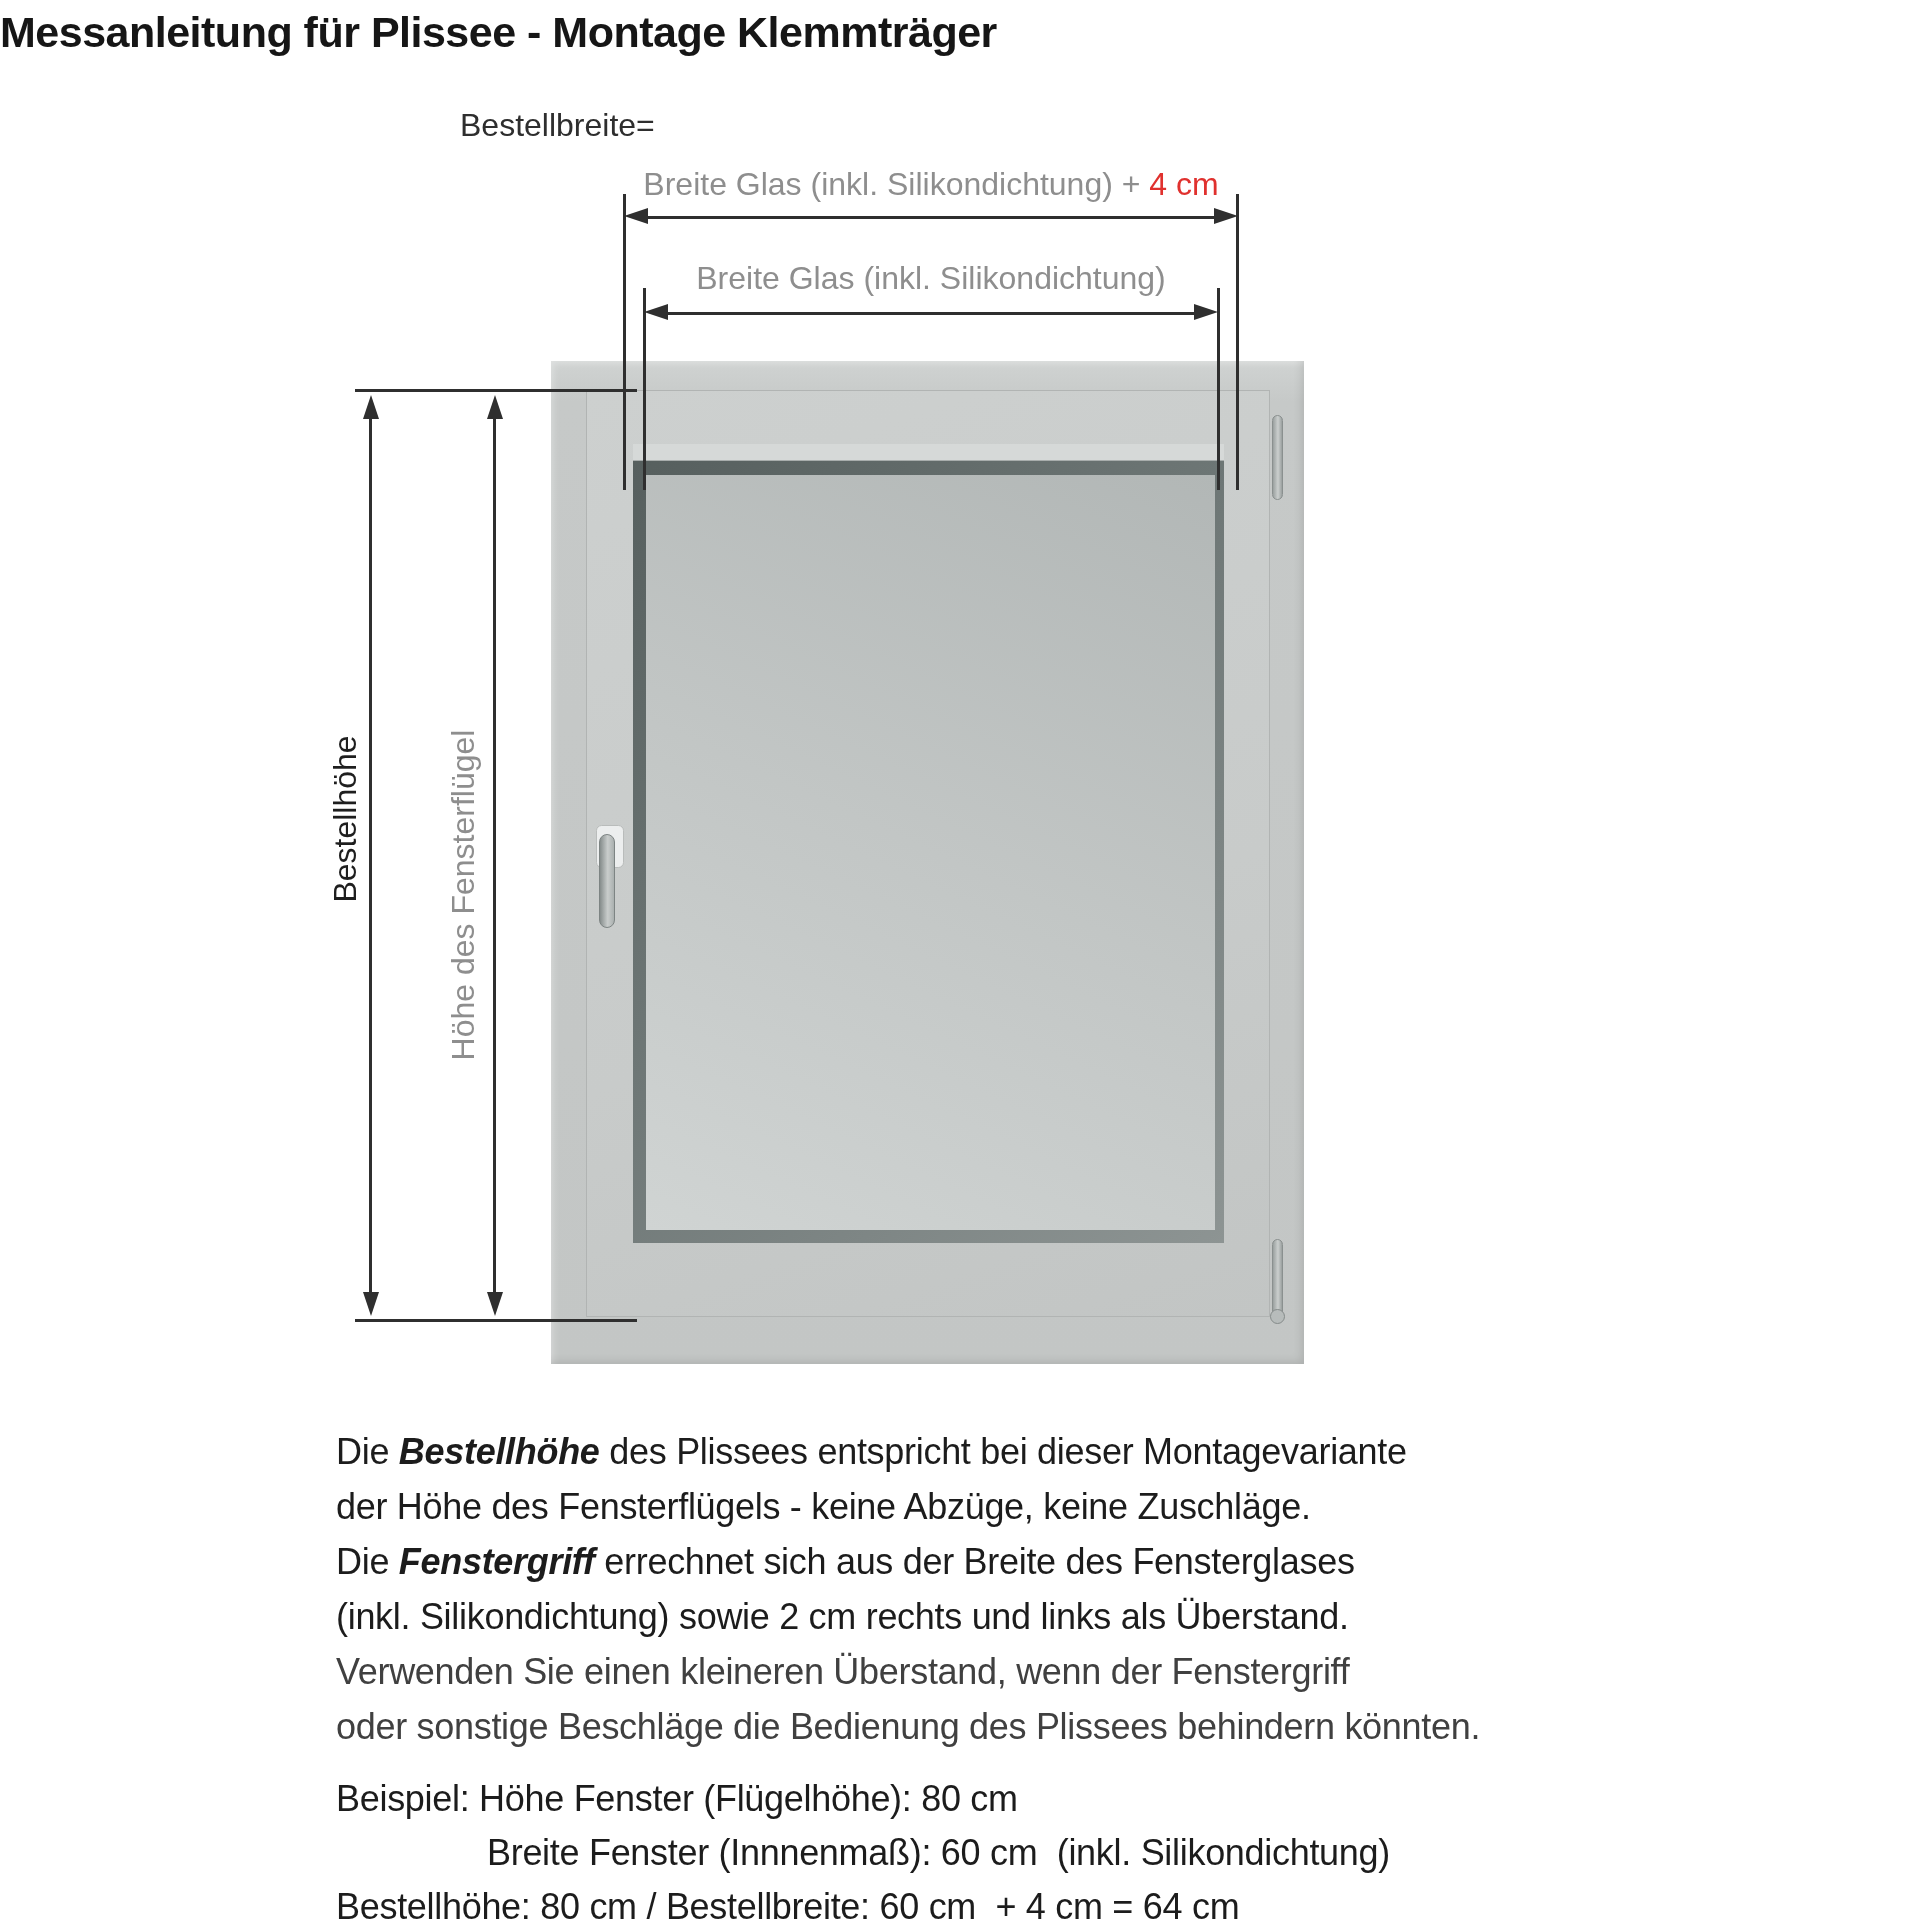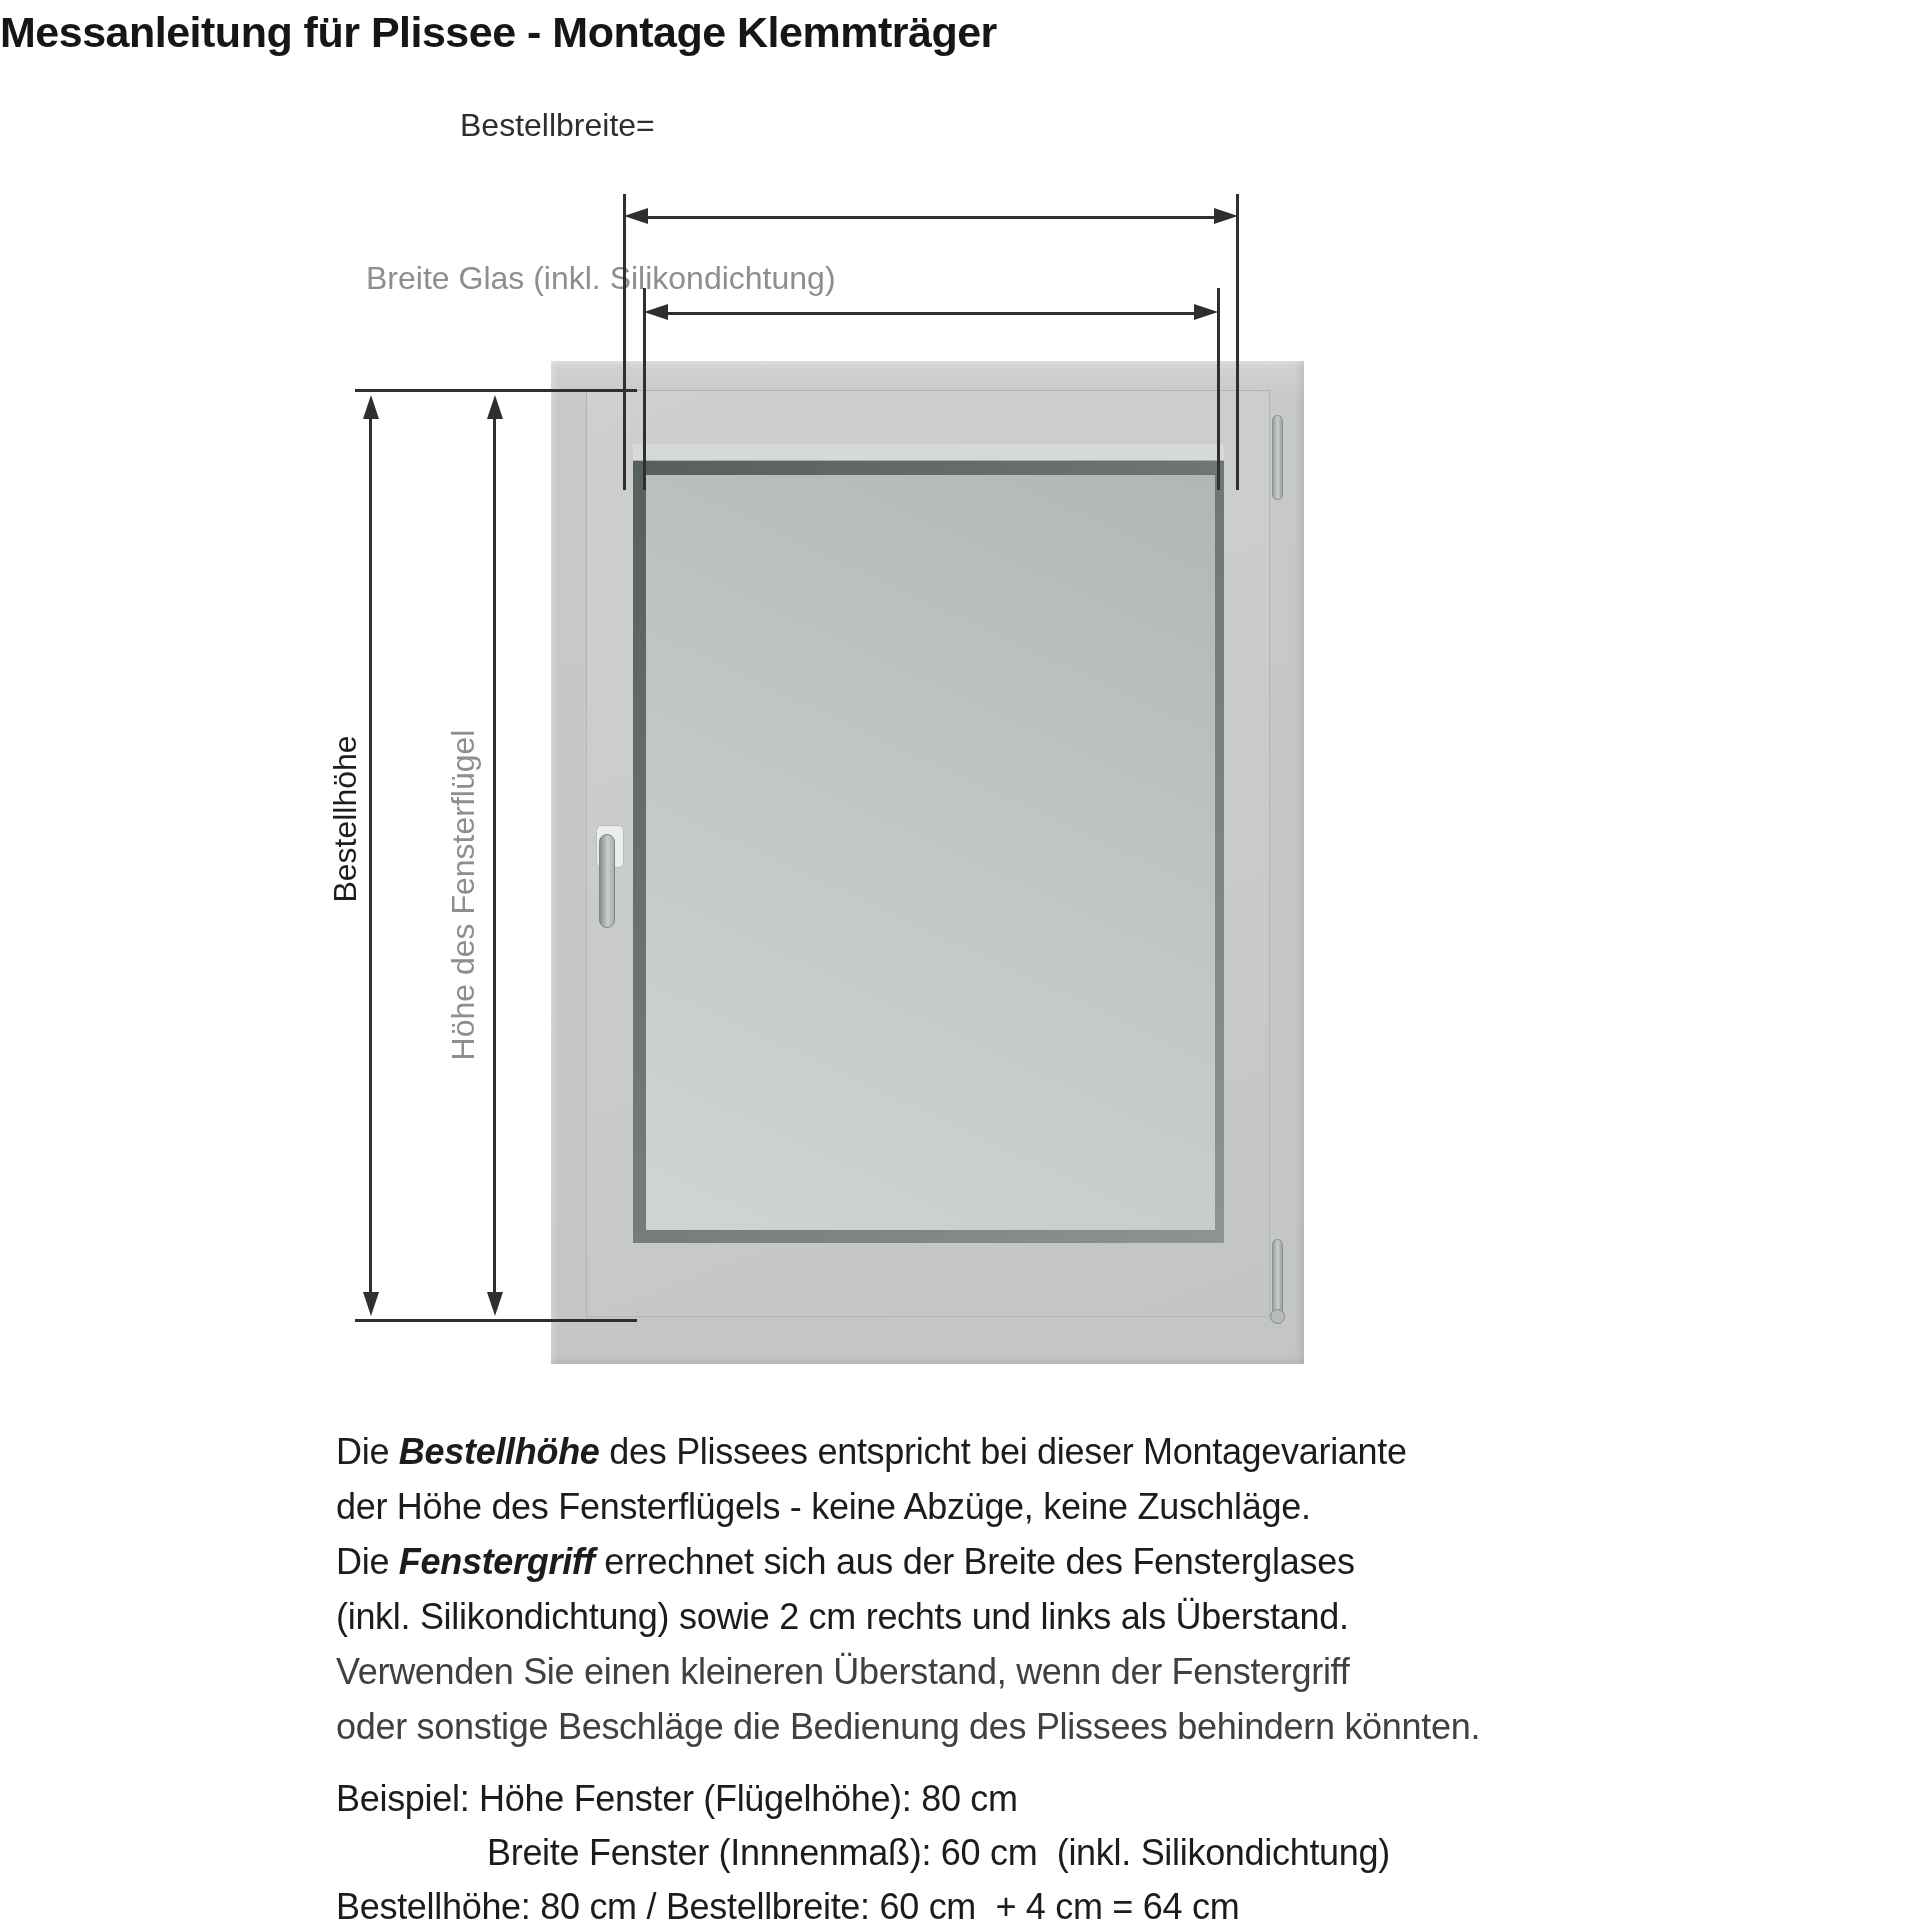--- a/index.html
+++ b/index.html
@@ -10,21 +10,21 @@
   .abs{position:absolute;}
   
   .page-title{
     left:0;top:7.5px;width:1827px;text-align:left;
     font-size:43px;font-weight:600;letter-spacing:-0.5px;color:#161616;white-space:pre;
   }
   .dim-label{white-space:pre;font-size:32px;}
   .order-width-label{left:460px;top:107px;width:942px;text-align:left;color:#2e2e2e;}
   .glass-plus-label{left:366px;top:166px;width:1130px;text-align:center;color:#8e8e8e;}
   .glass-plus-label .red{color:#e0312e;}
-  .glass-width-label{left:366px;top:260px;width:1130px;text-align:left;color:#8e8e8e;}
+  .glass-width-label{left:366px;top:260px;width:1130px;text-align:center;color:#8e8e8e;}
   .vlabel{
     position:absolute;white-space:nowrap;font-size:32px;
     transform:translate(-50%,-50%) rotate(-90deg);
   }
   .order-height-label{left:345px;top:819px;color:#1e1e1e;}
   .sash-height-label{left:463px;top:895px;color:#8e8e8e;}
 
   
   .window-frame{
     left:551px;top:361px;width:753px;height:1003px;
@@ -88,20 +88,21 @@
   .example .indent{padding-left:151px;}
 </style>
 </head>
 <body>
 
 <div id="canvas">
 
   <div class="abs page-title">Messanleitung für Plissee - Montage Klemmträger</div>
 
   <div class="abs dim-label order-width-label">Bestellbreite=</div>
+  <div class="abs dim-label glass-plus-label"><span>Breite Glas (inkl. Silikondichtung) + </span><span class="red">4 cm</span></div>
   <div class="abs dim-label glass-width-label">Breite Glas (inkl. Silikondichtung)</div>
 
   <div class="abs window-frame"></div>
   <div class="abs window-sash"></div>
   <div class="abs sash-top-highlight"></div>
   <div class="abs glass-bead"></div>
   <div class="abs window-glass"></div>
   <div class="abs handle-plate"></div>
   <div class="abs handle-grip"></div>
   <div class="abs hinge hinge-top"></div>

